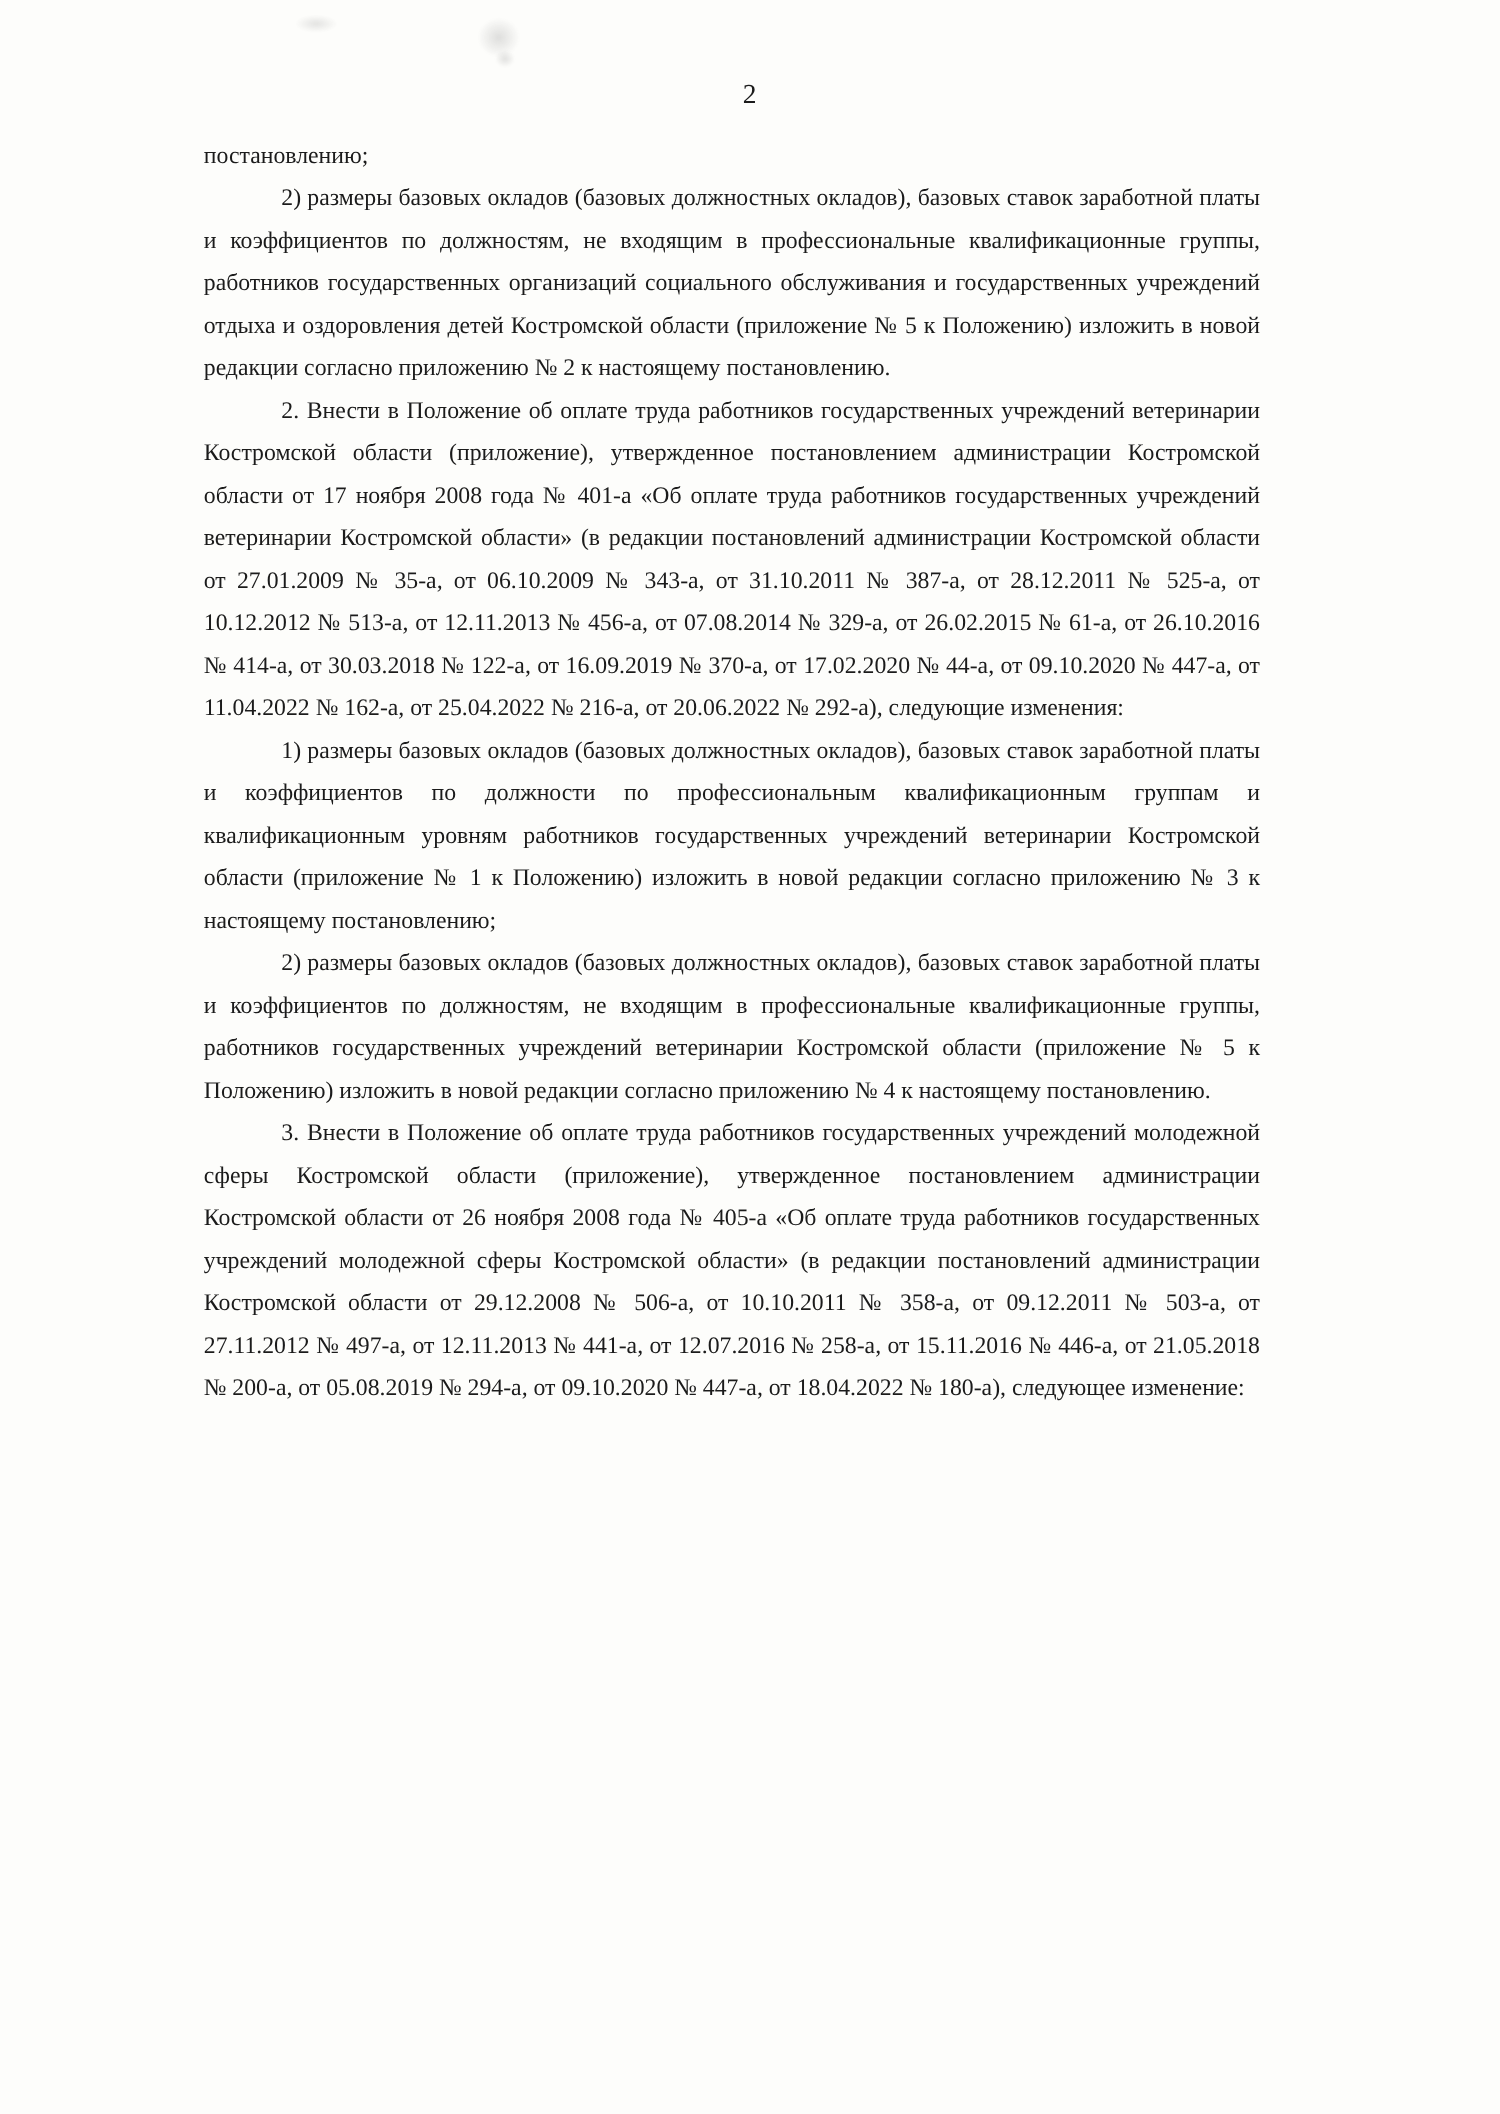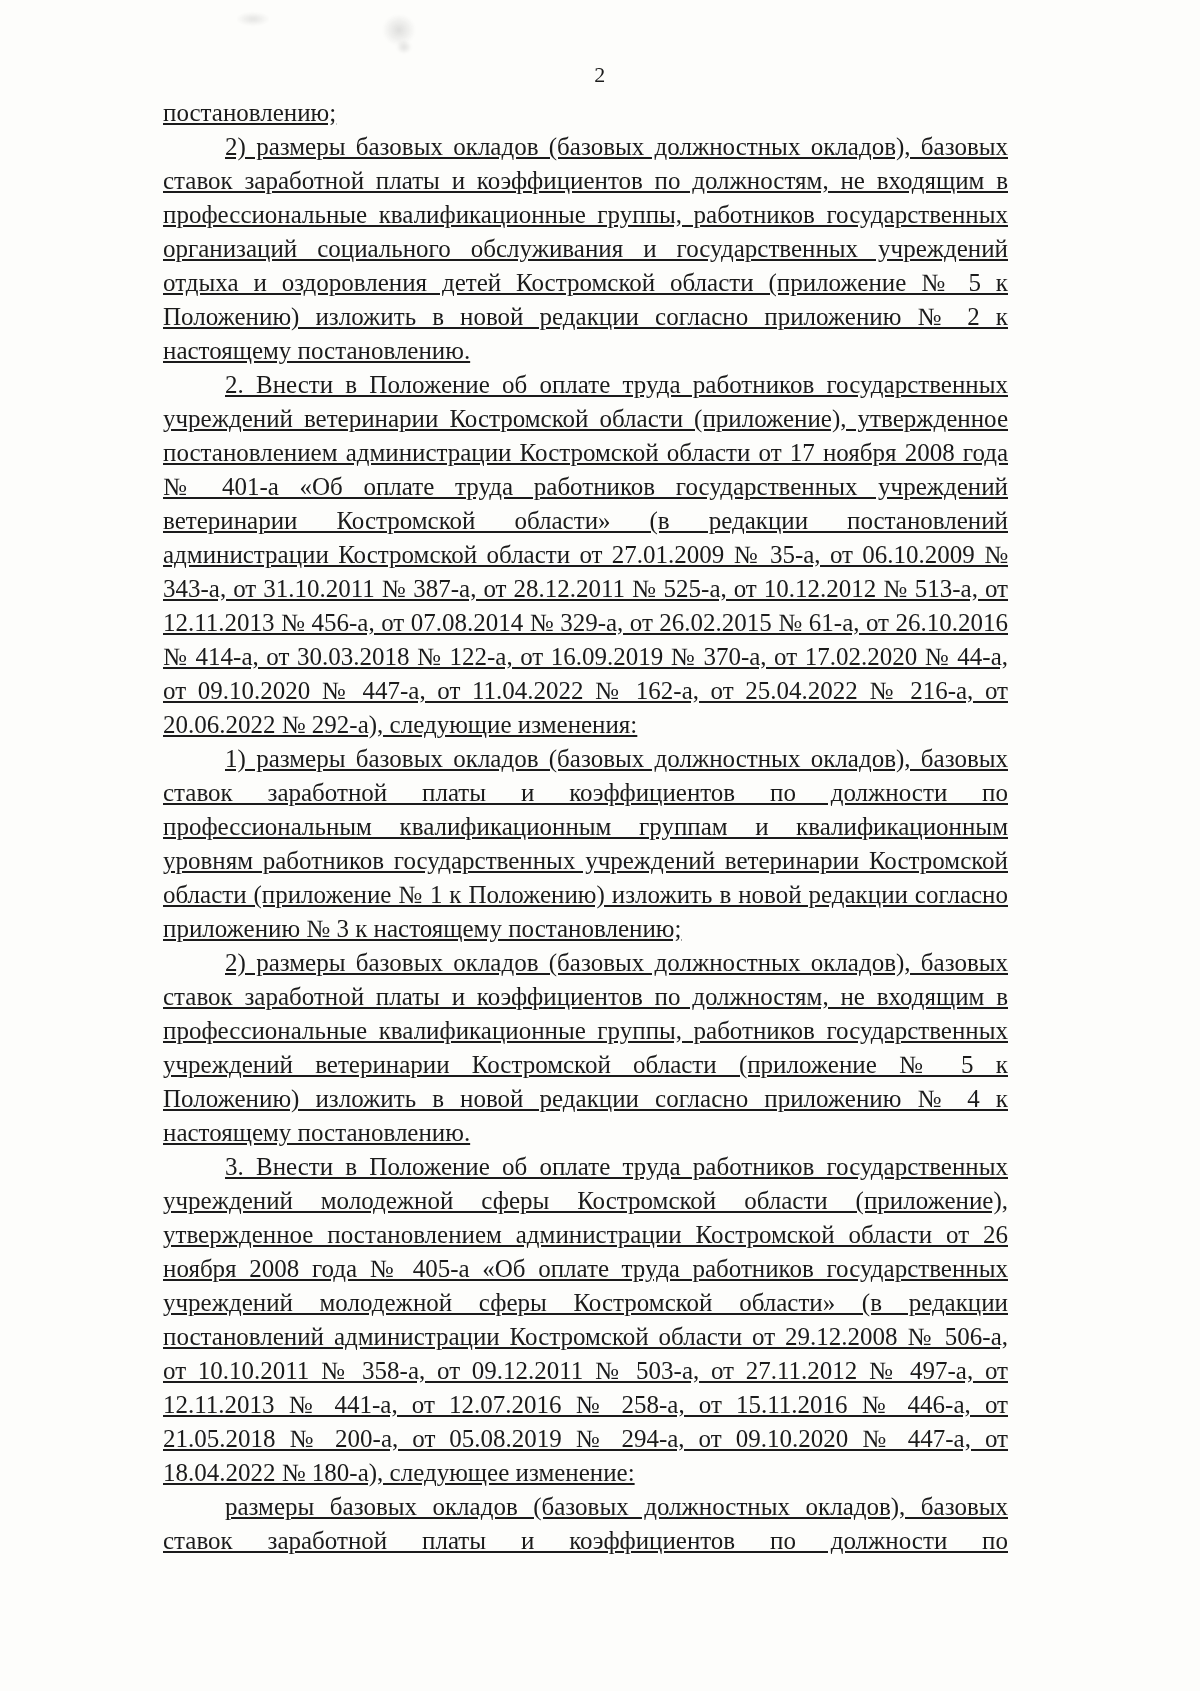--- a/index.html
+++ b/index.html
@@ -31,28 +31,27 @@
     position: absolute;
     top: 62px;
     left: 0;
     width: 100%;
     text-align: center;
     font-size: 22px;
     letter-spacing: 0.5px;
   }
   .content {
     position: absolute;
-    top: 96px;
+    top: 108px;
     left: 163px;
     width: 845px;
-    font-size: 25px;
+    font-size: 19px;
     line-height: 34px;
     text-align: justify;
     text-justify: inter-word;
-    text-decoration: underline;
   }
   .content p {
     margin: 0;
     padding: 0;
   }
   .content p.indent {
     text-indent: 62px;
   }
   
   .content p.force-last-justify {
@@ -77,16 +76,15 @@
     <p class="indent">2) размеры базовых окладов (базовых должностных окладов), базовых ставок заработной платы и коэффициентов по должностям, не входящим в профессиональные квалификационные группы, работников государственных организаций социального обслуживания и государственных учреждений отдыха и оздоровления детей Костромской области (приложение № 5 к Положению) изложить в новой редакции согласно приложению № 2 к настоящему постановлению.</p>
 
     <p class="indent">2. Внести в Положение об оплате труда работников государственных учреждений ветеринарии Костромской области (приложение), утвержденное постановлением администрации Костромской области от 17 ноября 2008 года № 401-а «Об оплате труда работников государственных учреждений ветеринарии Костромской области» (в редакции постановлений администрации Костромской области от 27.01.2009 № 35-а, от 06.10.2009 № 343-а, от 31.10.2011 № 387-а, от 28.12.2011 № 525-а, от 10.12.2012 № 513-а, от 12.11.2013 № 456-а, от 07.08.2014 № 329-а, от 26.02.2015 № 61-а, от 26.10.2016 № 414-а, от 30.03.2018 № 122-а, от 16.09.2019 № 370-а, от 17.02.2020 № 44-а, от 09.10.2020 № 447-а, от 11.04.2022 № 162-а, от 25.04.2022 № 216-а, от 20.06.2022 № 292-а), следующие изменения:</p>
 
     <p class="indent">1) размеры базовых окладов (базовых должностных окладов), базовых ставок заработной платы и коэффициентов по должности по профессиональным квалификационным группам и квалификационным уровням работников государственных учреждений ветеринарии Костромской области (приложение № 1 к Положению) изложить в новой редакции согласно приложению № 3 к настоящему постановлению;</p>
 
     <p class="indent">2) размеры базовых окладов (базовых должностных окладов), базовых ставок заработной платы и коэффициентов по должностям, не входящим в профессиональные квалификационные группы, работников государственных учреждений ветеринарии Костромской области (приложение № 5 к Положению) изложить в новой редакции согласно приложению № 4 к настоящему постановлению.</p>
 
     <p class="indent">3. Внести в Положение об оплате труда работников государственных учреждений молодежной сферы Костромской области (приложение), утвержденное постановлением администрации Костромской области от 26 ноября 2008 года № 405-а «Об оплате труда работников государственных учреждений молодежной сферы Костромской области» (в редакции постановлений администрации Костромской области от 29.12.2008 № 506-а, от 10.10.2011 № 358-а, от 09.12.2011 № 503-а, от 27.11.2012 № 497-а, от 12.11.2013 № 441-а, от 12.07.2016 № 258-а, от 15.11.2016 № 446-а, от 21.05.2018 № 200-а, от 05.08.2019 № 294-а, от 09.10.2020 № 447-а, от 18.04.2022 № 180-а), следующее изменение:</p>
 
-    <p class="indent force-last-justify">размеры базовых окладов (базовых должностных окладов), базовых ставок заработной платы и коэффициентов по должности по</p>
 
   </div>
 </div>
 
 </body></html>

